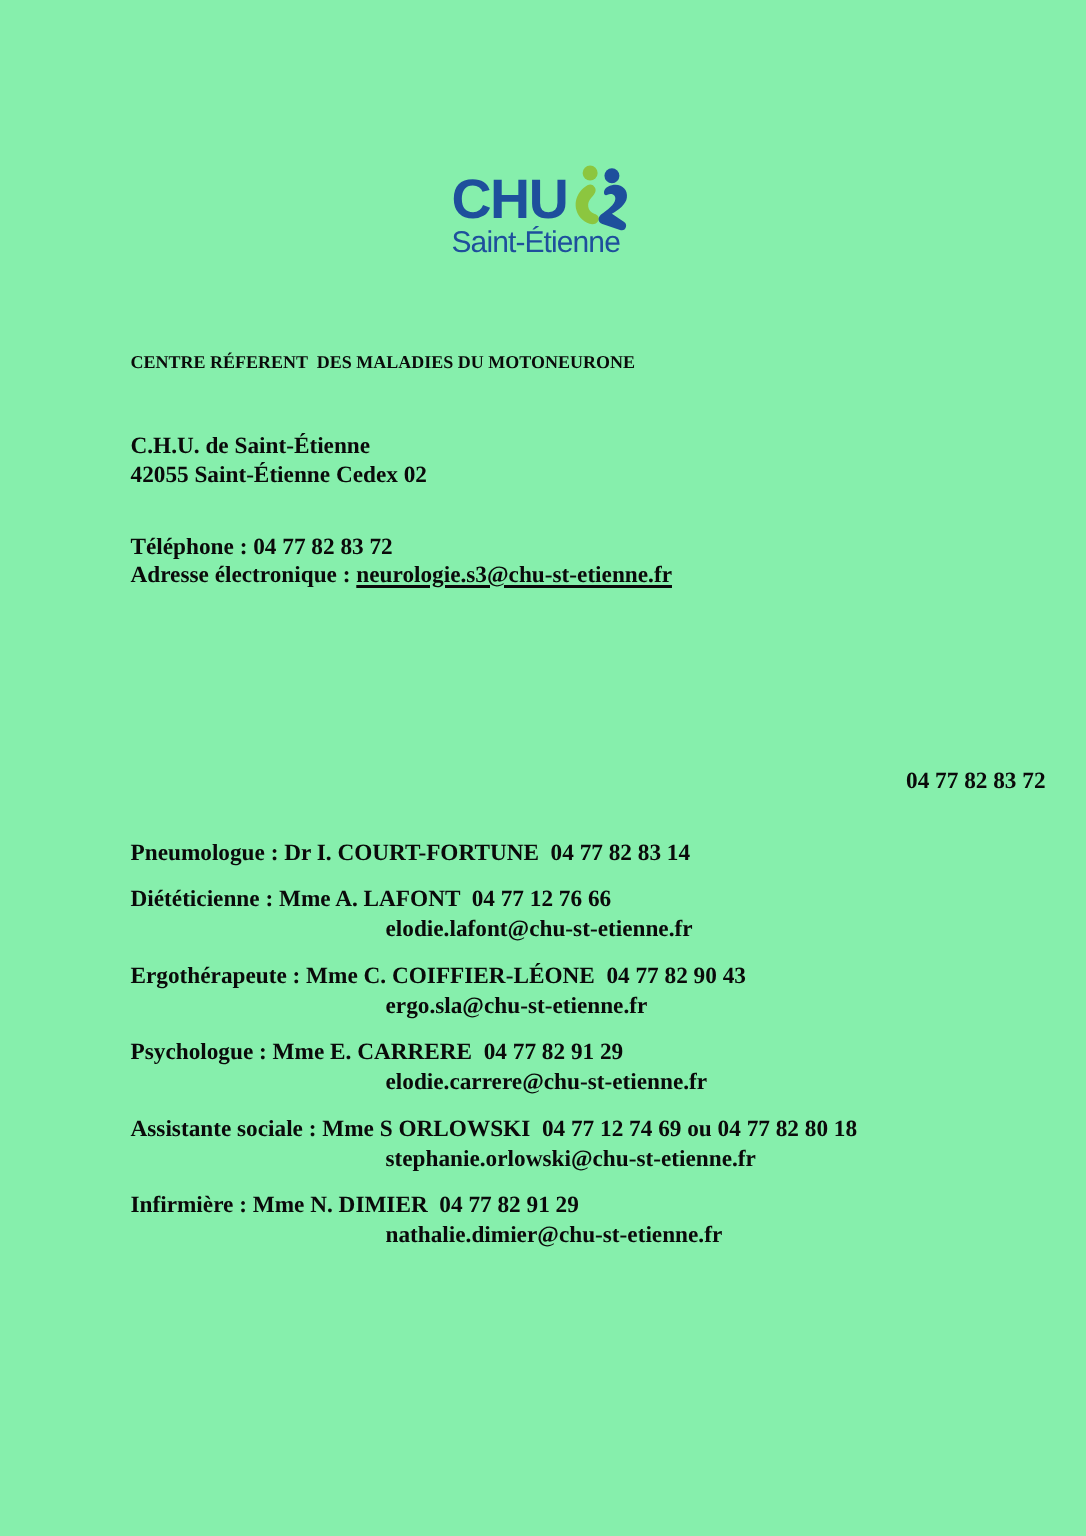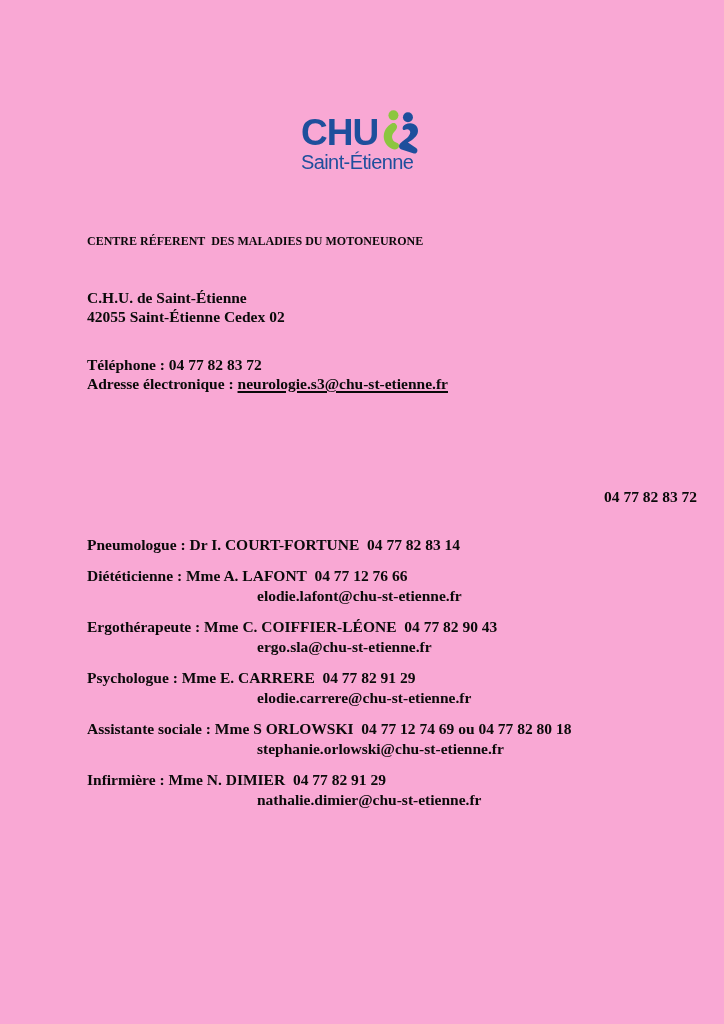--- a/index.html
+++ b/index.html
@@ -4,21 +4,21 @@
 <style>
   html, body { margin: 0; padding: 0; }
   body {
     width: 724px; height: 1024px;
     background: #ffffff;
     position: relative;
     font-family: "Liberation Serif", serif;
     color: #0a0a0a;
     overflow: hidden;
   }
-  .page { position: absolute; inset: 0; background: #f9a8d4; }
+  .page { position: absolute; inset: 0; background: #86efac; }
 
   
   .logo { position: absolute; top: 112px; left: 301px; display: flex; flex-direction: column; align-items: flex-start; }
   .logo-row { display: flex; align-items: flex-start; }
   .logo-chu {
     font-family: "Liberation Sans", sans-serif;
     font-weight: bold; font-size: 37px; line-height: 42px;
     letter-spacing: -1px; color: #1e4f9c;
   }
   .logo-icon { width: 47px; height: 49px; margin-left: 1px; margin-top: -3px; }
@@ -29,21 +29,21 @@
   }
 
   
   .content {
     position: absolute; left: 87px; top: 231px; width: 610px;
     font-weight: bold; font-size: 15.5px;
   }
   .content .t { white-space: pre-wrap; }
   .heading { font-size: 12px; line-height: 20px; margin: 0 0 37px 0; }
   .addr { line-height: 19px; margin-bottom: 29px; }
-  .contactb { line-height: 19px; margin-bottom: 94px; }
+  .contactb { line-height: 19px; margin-bottom: 118px; }
   .email-link {
     text-decoration: underline;
     text-decoration-thickness: 1.5px;
     text-underline-offset: 2px;
     color: inherit;
   }
   .staff-entry { line-height: 20px; margin-bottom: 11px; }
   .staff-entry:first-child { margin-bottom: 28px; }
   .staff-extra.email { margin-left: 170px; }
   .staff-extra.phone2 { margin-left: 391px; text-align: right; }

